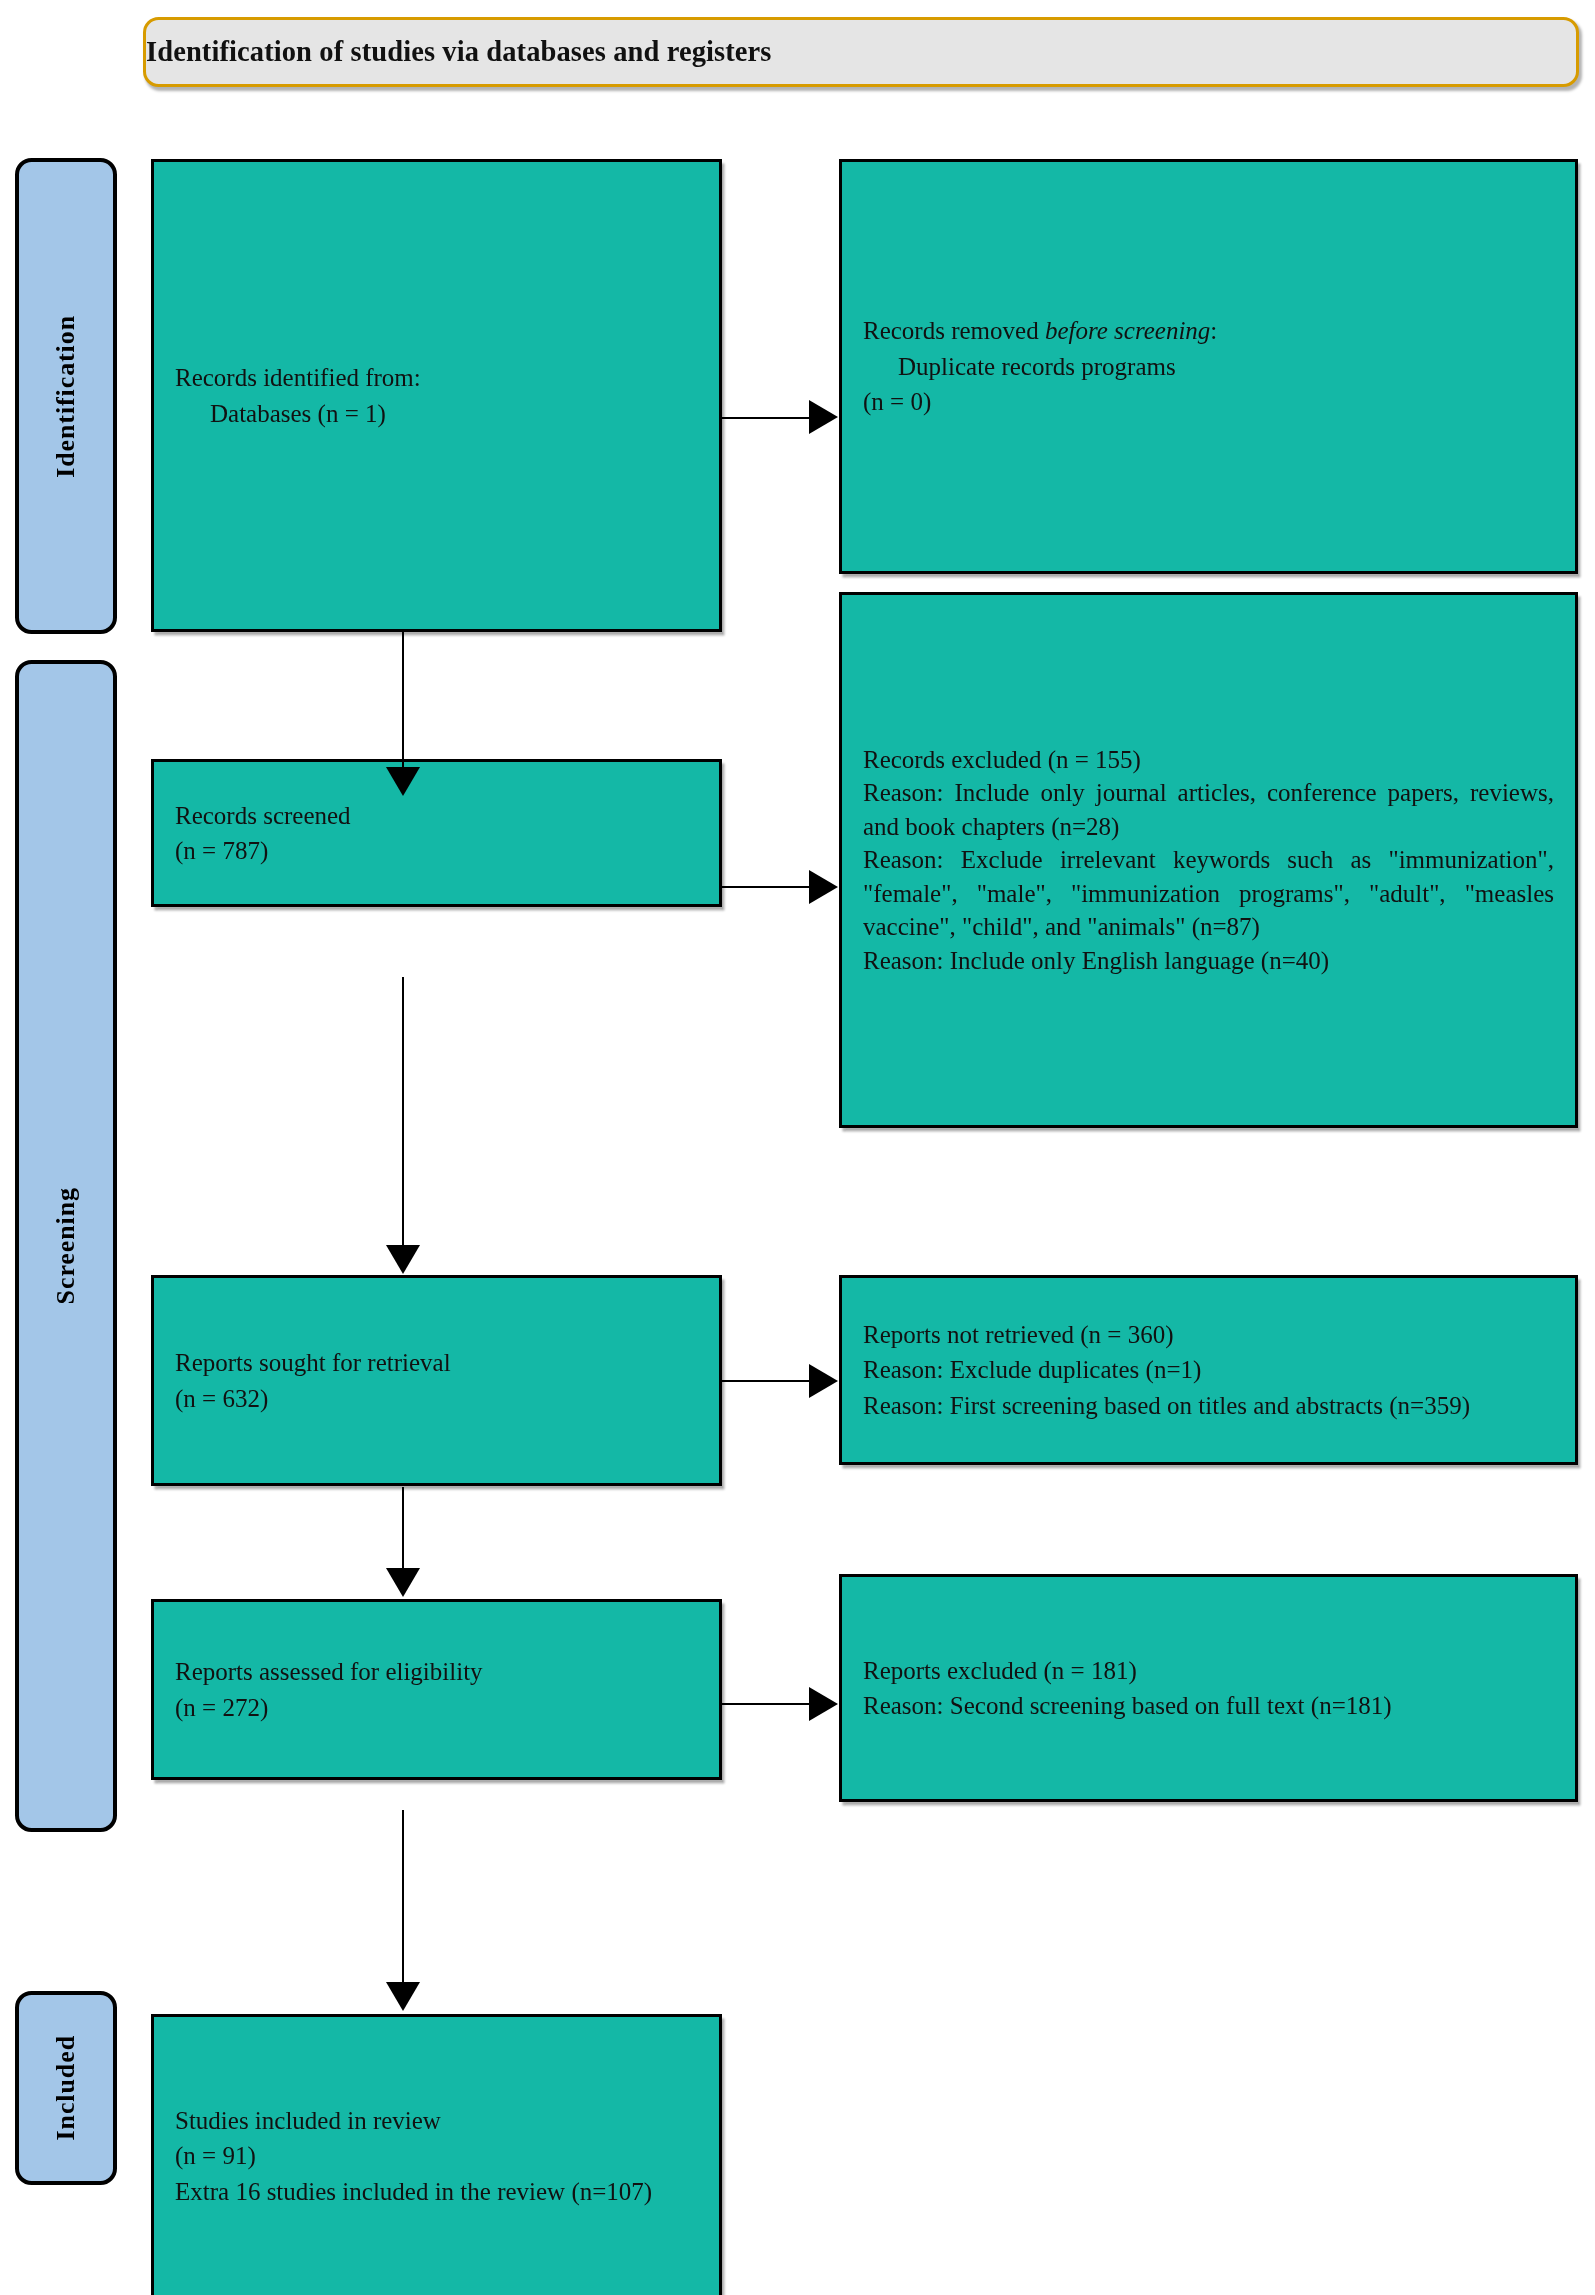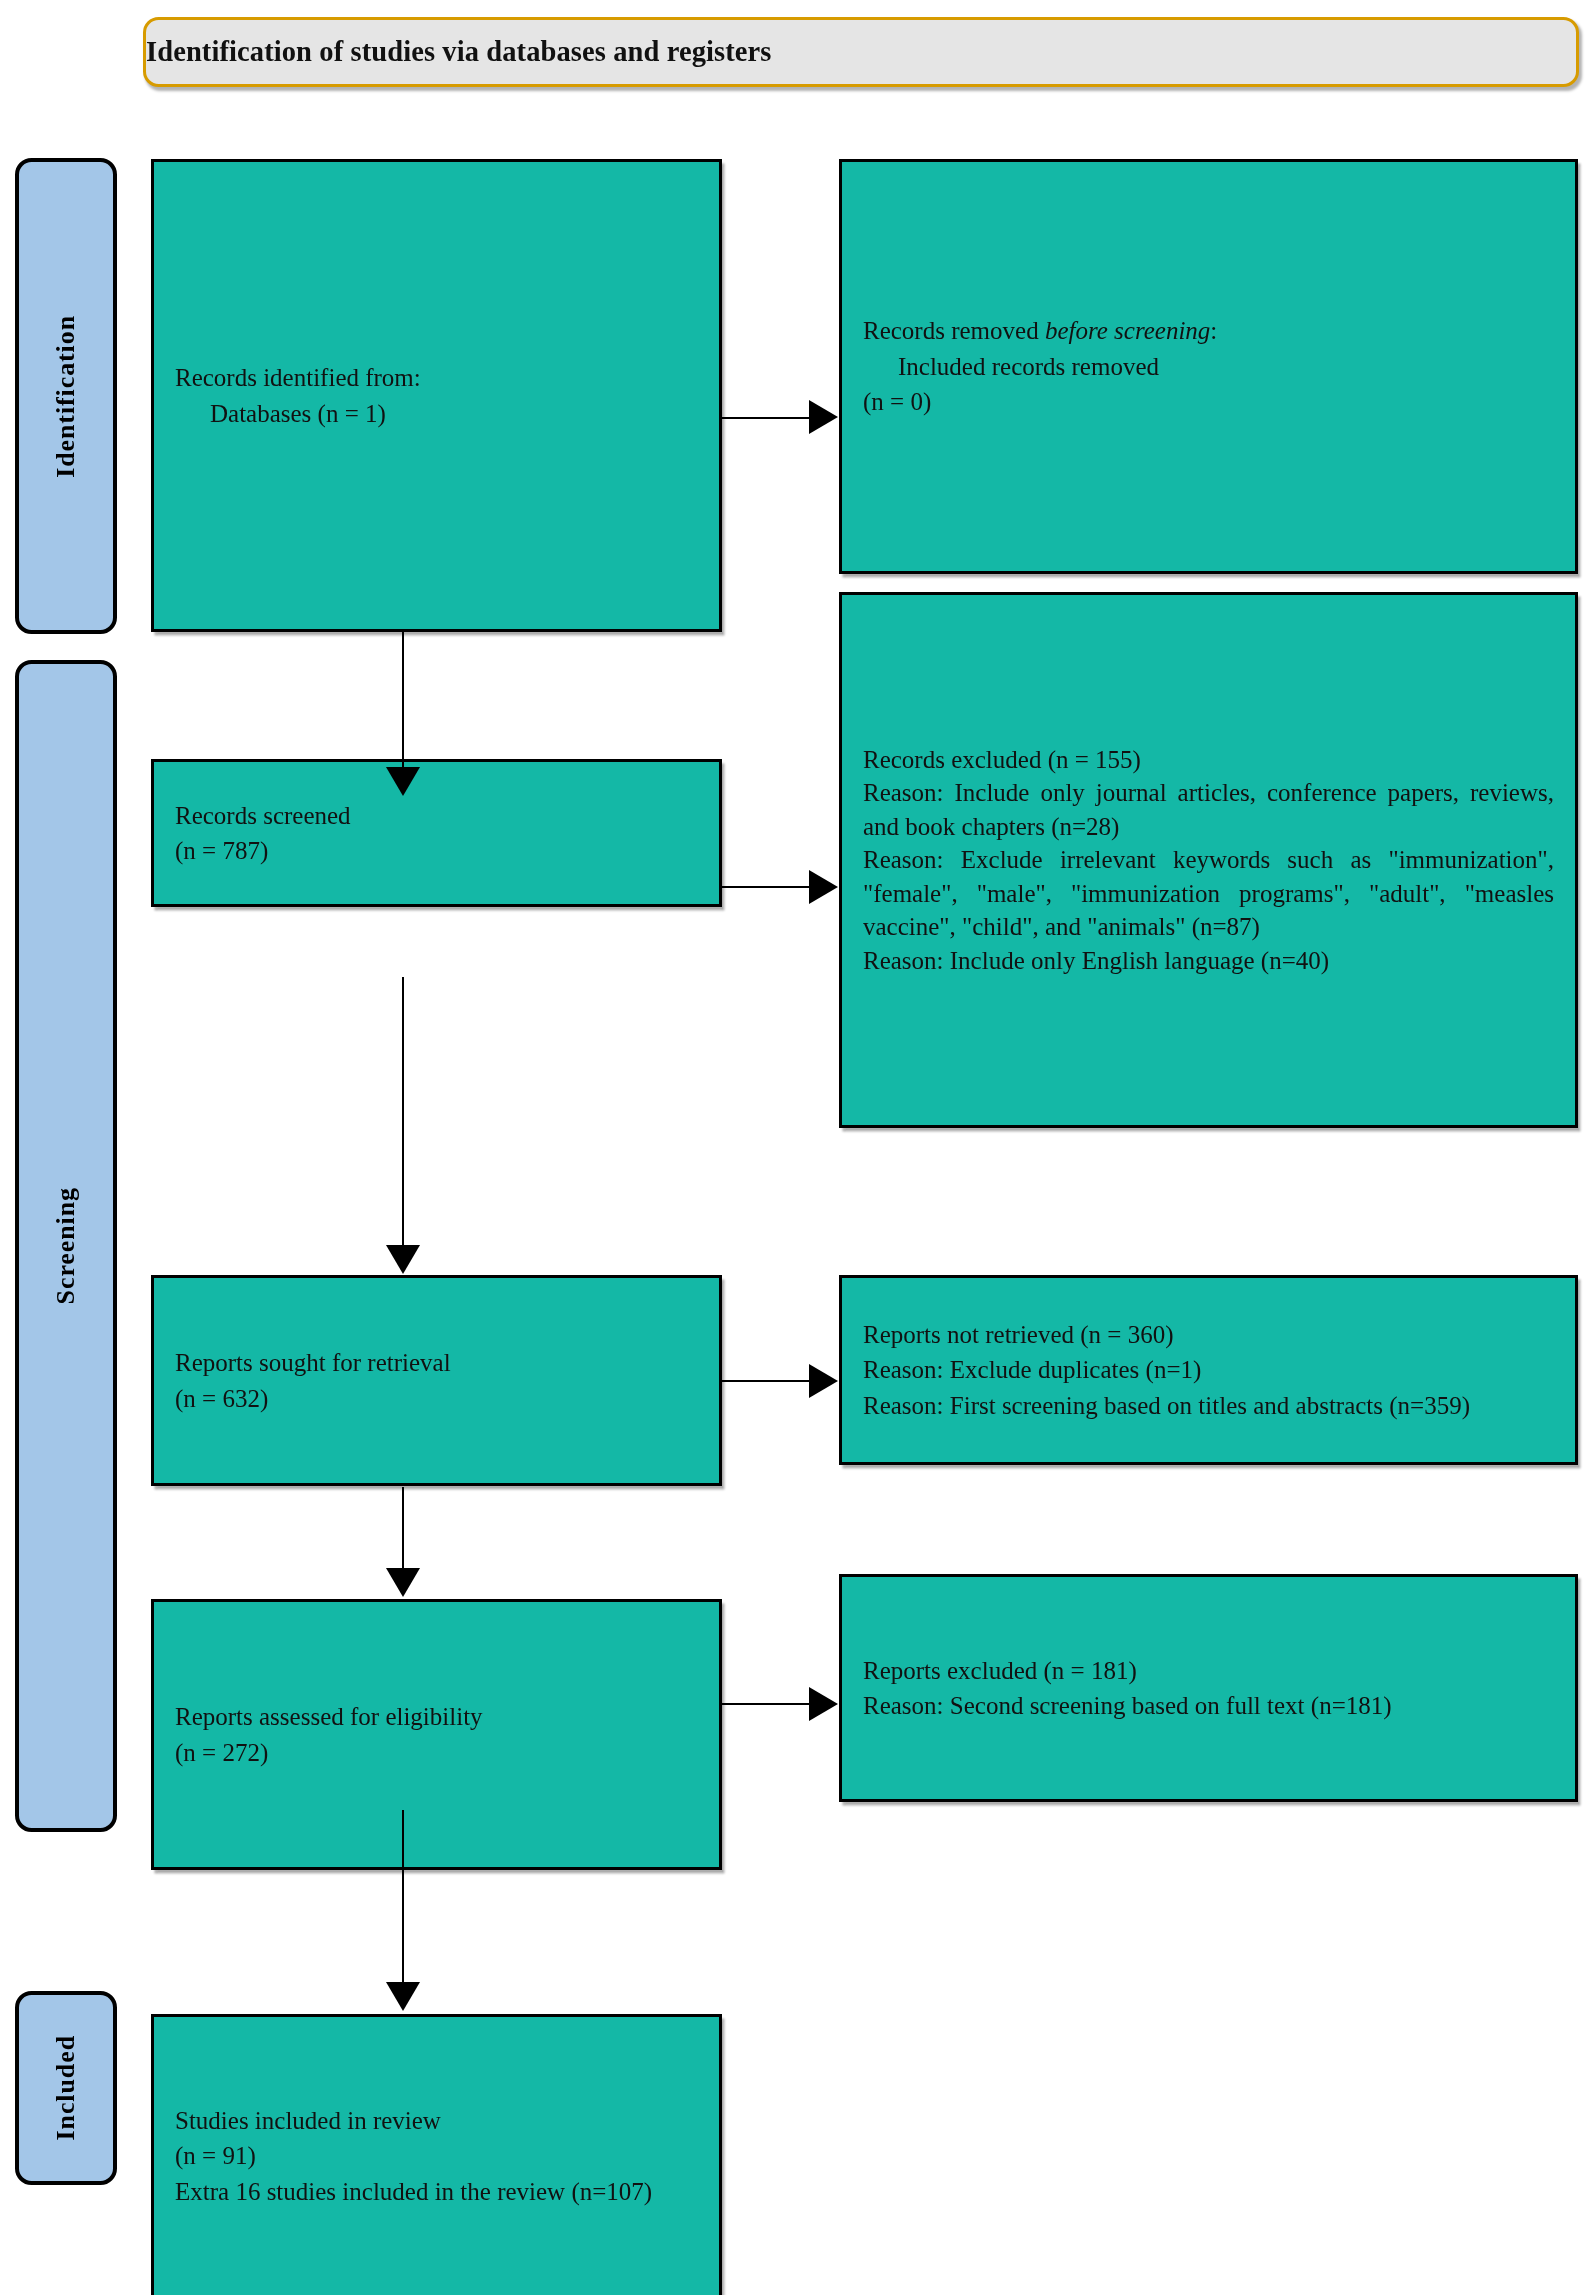--- a/index.html
+++ b/index.html
@@ -91,21 +91,21 @@
   
   .col-left  { left: 151px;  width: 571px; }
   .col-right { left: 839px; width: 739px; }
 
   #box-identified   { top: 159px;  height: 473px; }
   #box-removed      { top: 159px;  height: 415px;  }
   #box-excluded     { top: 592px; height: 536px; }
   #box-screened     { top: 759px; height: 148px;  }
   #box-sought       { top: 1275px; height: 211px;  }
   #box-notretrieved { top: 1275px; height: 190px;  }
-  #box-assessed     { top: 1599px; height: 271px;  }
+  #box-assessed     { top: 1599px; height: 181px;  }
   #box-repexcluded  { top: 1574px; height: 228px;  }
   #box-included     { top: 2014px; height: 284px;  }
 
   
   .conn {
     position: absolute;
     background: #000000;
   }
   .v-line { width: 2.3px; }
   .h-line { height: 2.3px; }
@@ -143,21 +143,21 @@
     <span class="stage-label">Included</span>
   </div>
 
   <div class="box col-left" id="box-identified">
     <p>Records identified from:</p>
     <p class="indent">Databases (n = 1)</p>
   </div>
 
   <div class="box col-right" id="box-removed">
     <p><span>Records removed </span><em>before screening</em><span>:</span></p>
-    <p class="indent">Included records removed</p>
+    <p class="indent">Duplicate records programs</p>
     <p>(n = 0)</p>
   </div>
 
   <div class="box col-right" id="box-excluded">
     <p class="tight">Records excluded (n = 155)</p>
     <p class="just tight">Reason: Include only journal articles, conference papers, reviews, and book chapters (n=28)</p>
     <p class="just tight">Reason: Exclude irrelevant keywords such as "immunization", "female", "male", "immunization programs", "adult", "measles vaccine", "child", and "animals" (n=87)</p>
     <p class="just tight">Reason: Include only English language (n=40)</p>
   </div>
 

